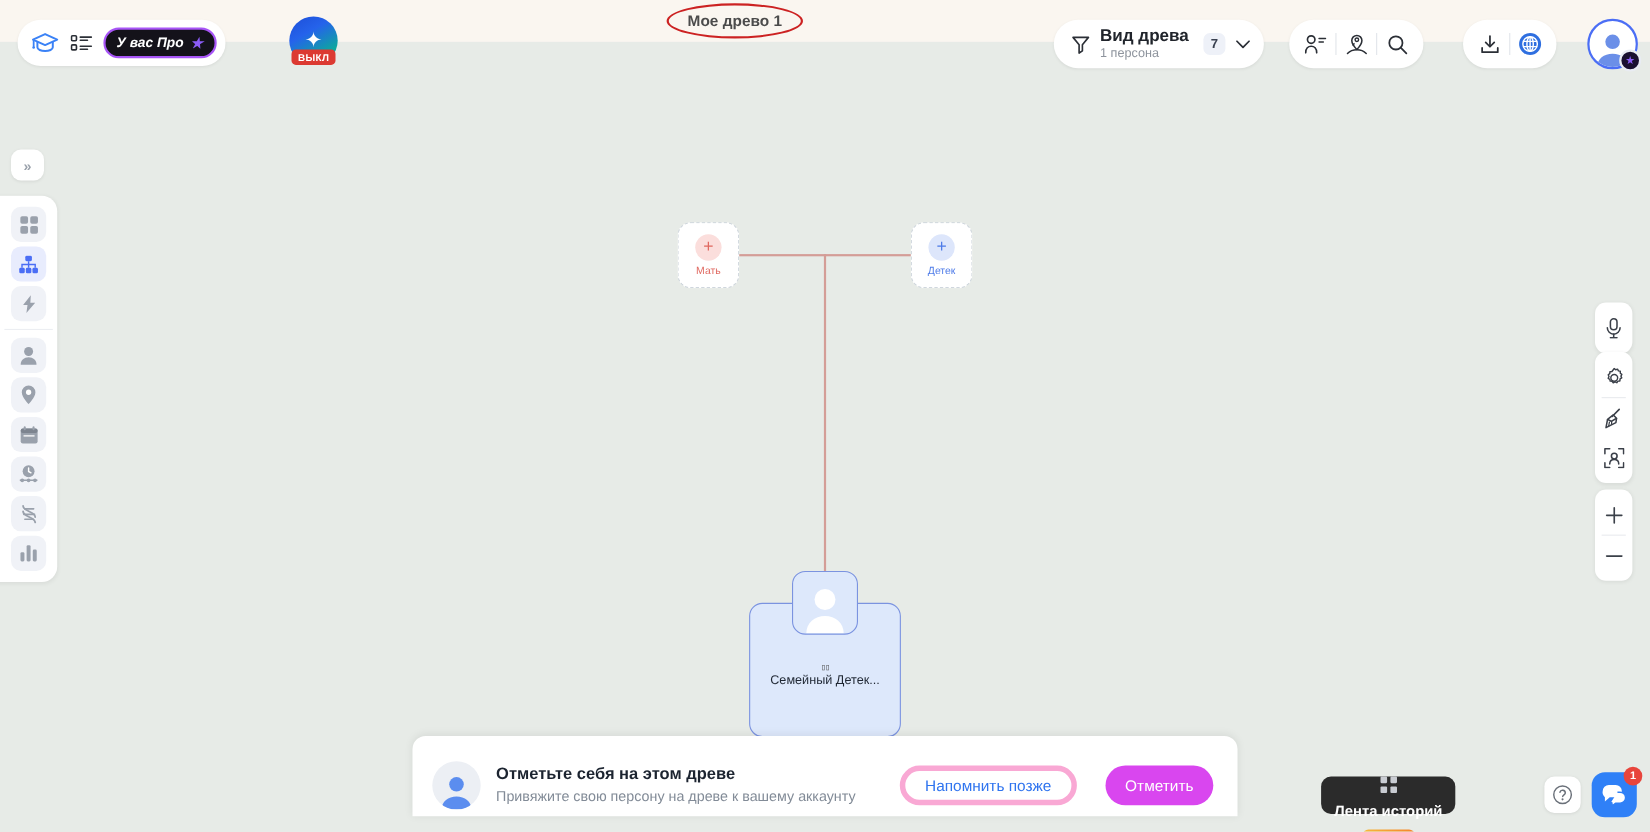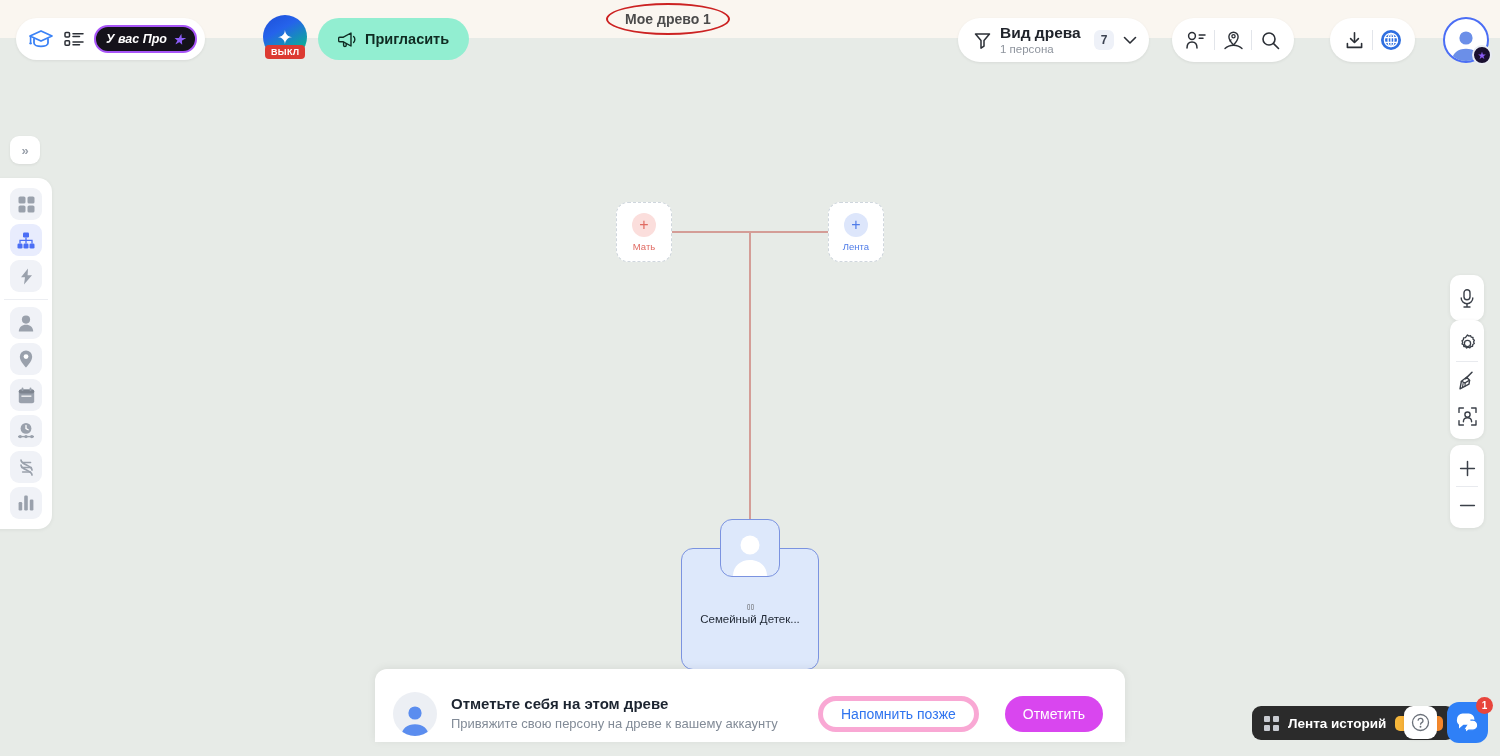--- a/index.html
+++ b/index.html
@@ -239,24 +239,25 @@
   .btn-solid {
     height: 36px; border-radius: 18px;
     background: #d946ef; color: #fff;
     font-size: 14px; font-weight: 400;
     padding: 0 18px; display:flex; align-items:center; margin-left: 12px;
     white-space: nowrap;
   }
 
   
   .stories {
-    position: absolute; left: 1252px; top: 706px;
+    position: absolute; left: 1201px; top: 706px;
     height: 34px; border-radius: 9px; background: #2b2b2b;
     display: flex; align-items: center; gap: 9px;
     padding: 0 12px;
+    flex-direction: column;
   }
   .stories-grid { display: grid; grid-template-columns: 6px 6px; grid-gap: 3px; }
   .stories-grid i { width: 6px; height: 6px; background: #c9ccd2; display:block; border-radius: 1px; }
   .stories-label { color: #fff; font-size: 13.5px; font-weight: 700; }
   .new-badge {
     background: linear-gradient(90deg,#f6b93b,#f5842a);
     color: #fff; font-size: 10px; font-weight: 700;
     border-radius: 5px; padding: 2px 12px;
   }
   .help-btn {
@@ -293,21 +294,21 @@
 
     <div class="line" style="left:749px; top:231px; width:2px; height:289px;"></div>
 
     <div class="ghost-node" style="left:616px; top:202px;">
       <span class="ghost-plus mother">+</span>
       <span class="ghost-label mother">Мать</span>
     </div>
 
     <div class="ghost-node" style="left:828px; top:202px;">
       <span class="ghost-plus father">+</span>
-      <span class="ghost-label father">Лента</span>
+      <span class="ghost-label father">Детек</span>
     </div>
 
     <div class="person-card"></div>
     <div class="person-photo">
       <svg width="46" height="46" viewBox="0 0 46 46">
         <circle cx="23" cy="15" r="9.5" fill="#ffffff"></circle>
         <path d="M6 46c0-10 7.6-16 17-16s17 6 17 16z" fill="#ffffff"></path>
       </svg>
     </div>
     <div class="person-name">
@@ -332,28 +333,20 @@
       <span>У вас Про</span>
       <span class="pro-star">★</span>
     </div>
   </div>
 
   <div class="ai-btn">
     <span class="ai-star">✦</span>
   </div>
   <div class="ai-off">выкл</div>
 
-  <div class="invite-btn">
-    <svg class="megaphone" viewBox="0 0 19 17">
-      <path d="M2 6.2 h3.4 L13 2 v13 L5.4 10.8 H2 a1.4 1.4 0 0 1 -1.4 -1.4 V7.6 A1.4 1.4 0 0 1 2 6.2 Z" fill="none" stroke="#0f2b22" stroke-width="1.4" stroke-linejoin="round"></path>
-      <path d="M5.6 11 v3.2 a1.3 1.3 0 0 0 2.6 0 V12.3" fill="none" stroke="#0f2b22" stroke-width="1.4"></path>
-      <path d="M15.6 5.6 a4 4 0 0 1 0 5.8" fill="none" stroke="#0f2b22" stroke-width="1.4" stroke-linecap="round"></path>
-    </svg>
-    <span>Пригласить</span>
-  </div>
 
   <div class="title-wrap">
     <div class="title-txt">
       <span>Мое древо 1</span>
       <span class="title-ellipse"></span>
     </div>
   </div>
 
   <div class="hr-treeview">
     <svg class="funnel" viewBox="0 0 17 17">

